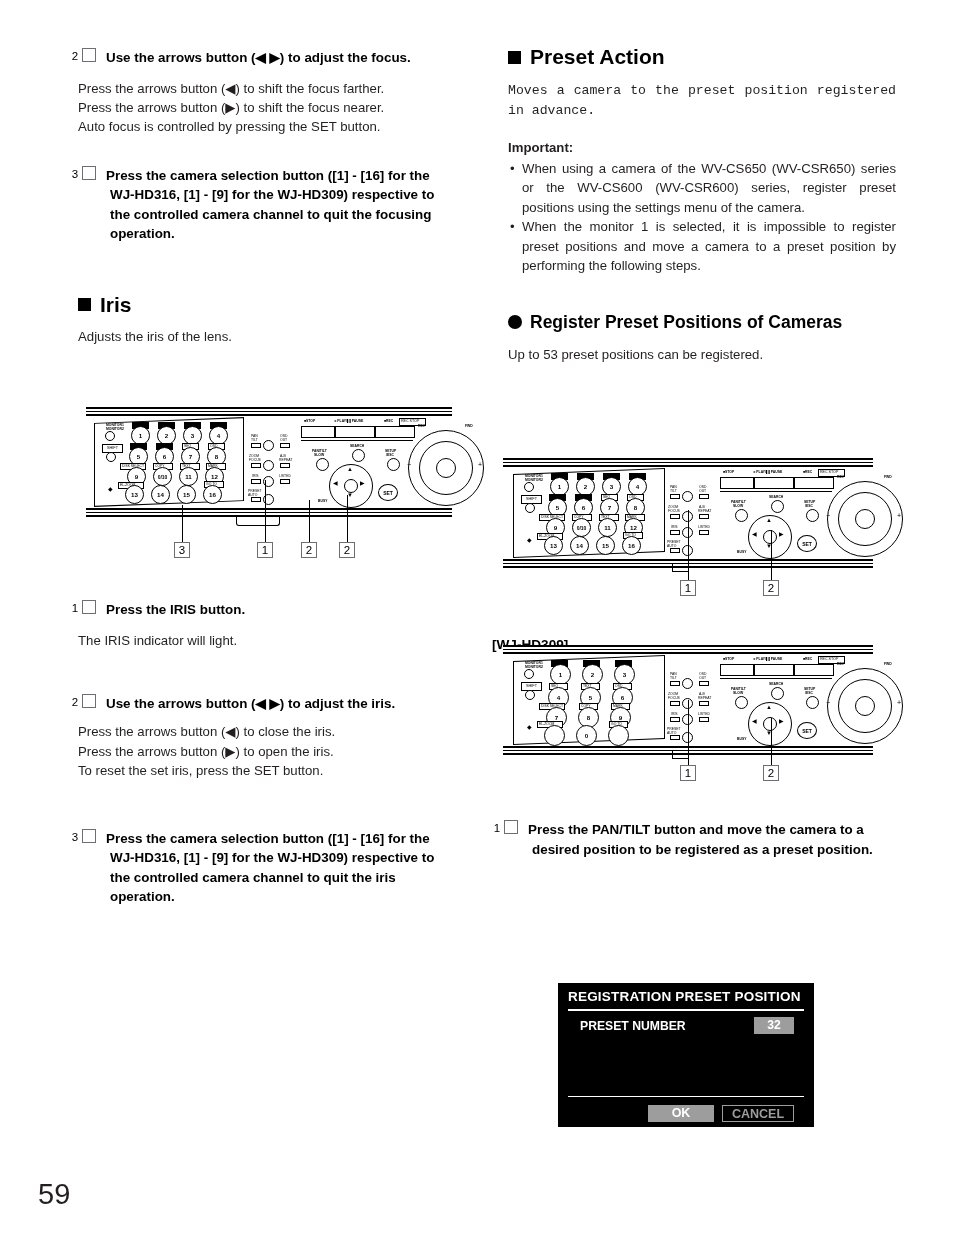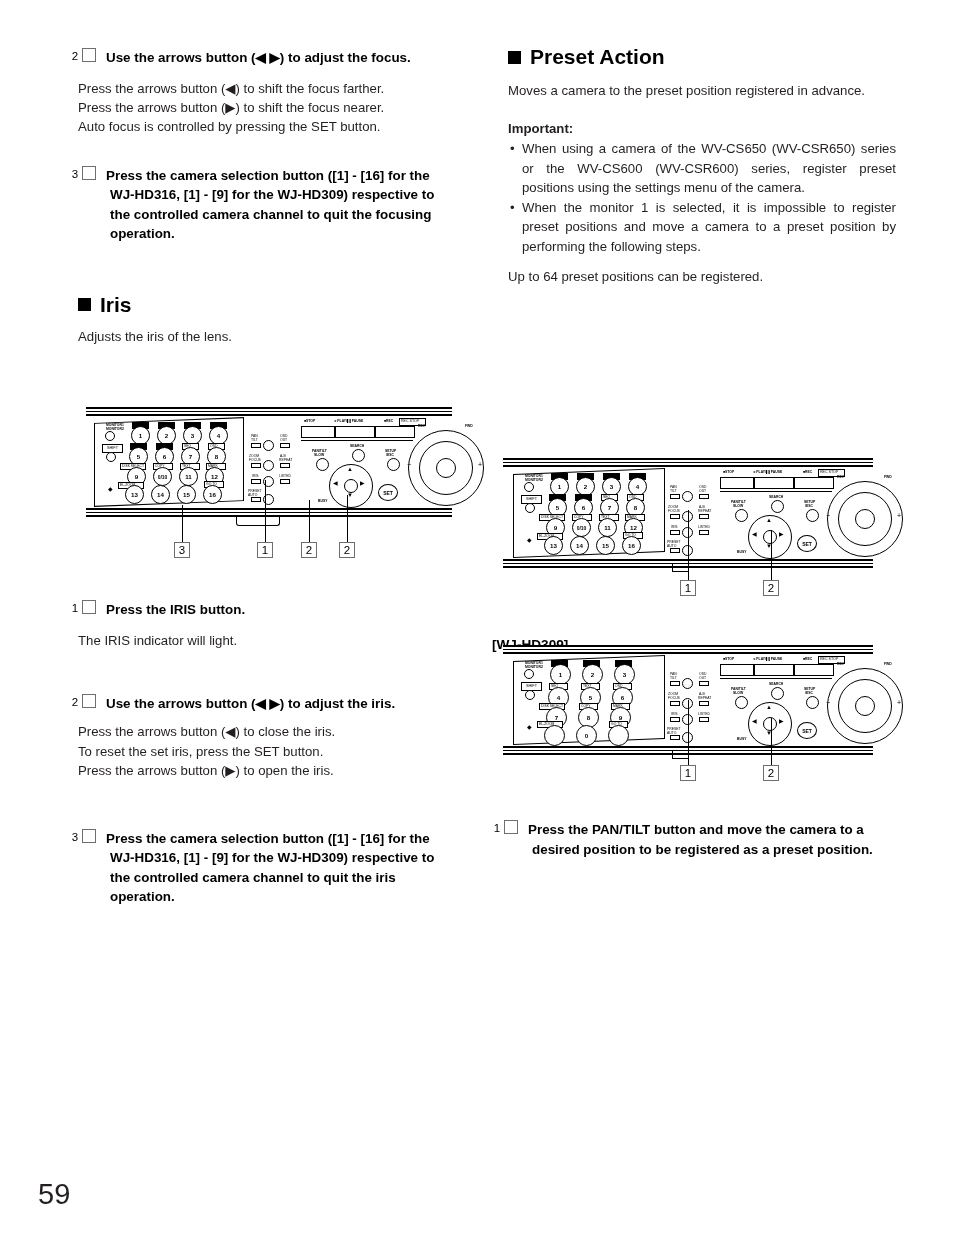--- a/index.html
+++ b/index.html
@@ -9,21 +9,21 @@
     color:#000;position:relative;overflow:hidden;
   }
   .page{position:relative;width:954px;height:1237px;}
 
   
   .col-left{position:absolute;left:78px;top:48px;width:378px;}
   .col-right{position:absolute;left:480px;top:44px;width:388px;margin-left:28px;}
 
   
   .body-txt{font-size:13.2px;line-height:19.5px;color:#231f20;}
-  .just{text-align:justify;}
+  .just{text-align:justify;font-family:Liberation Mono, monospace;}
   .bold{font-weight:bold;}
 
   
   .step{position:relative;margin:0;}
   .step-num{
     display:inline-block;width:14px;height:14px;line-height:14px;
     border:1px solid #6d6e71;font-size:11.5px;text-align:center;
     font-weight:normal;color:#000;vertical-align:2px;
     box-sizing:border-box;background:#fff;
   }
@@ -292,22 +292,22 @@
       <div class="step-head"><span class="step-num">1</span><span>Press the IRIS button.</span></div>
       <div class="step-body" style="margin-top:11px;">
         <div>The IRIS indicator will light.</div>
       </div>
     </div>
 
     <div class="step" style="margin-top:44px;">
       <div class="step-head"><span class="step-num">2</span><span>Use the arrows button (◀ ▶) to adjust the iris.</span></div>
       <div class="step-body" style="margin-top:9px;">
         <div>Press the arrows button (◀) to close the iris.</div>
+        <div>Press the arrows button (▶) to open the iris.</div>
         <div>To reset the set iris, press the SET button.</div>
-        <div>Press the arrows button (▶) to open the iris.</div>
       </div>
     </div>
 
     <div class="step" style="margin-top:48px;">
       <div class="step-head"><span class="step-num">3</span><span>Press the camera selection button ([1] - [16] for the WJ-HD316, [1] - [9] for the WJ-HD309) respective to the controlled camera channel to quit the iris operation.</span></div>
     </div>
   </div>
 
   <div class="col-right">
 
@@ -318,22 +318,26 @@
 
     <div class="body-txt just" style="margin-top:11px;">Moves a camera to the preset position registered in advance.</div>
 
     <div class="body-txt bold" style="margin-top:18px;">Important:</div>
 
     <ul class="bullets" style="margin-top:1px;">
       <li><span class="dot">•</span><span>When using a camera of the WV-CS650 (WV-CSR650) series or the WV-CS600 (WV-CSR600) series, register preset positions using the settings menu of the camera.</span></li>
       <li><span class="dot">•</span><span>When the monitor 1 is selected, it is impossible to register preset positions and move a camera to a preset position by performing the following steps.</span></li>
     </ul>
 
-
-    <div class="body-txt" style="margin-top:11px;">Up to 64 preset positions can be registered.</div>
+    <div class="h-circle" style="margin-top:35px;">
+      <span class="glyph"></span>
+      <span>Register Preset Positions of Cameras</span>
+    </div>
+
+    <div class="body-txt" style="margin-top:11px;">Up to 53 preset positions can be registered.</div>
 
   </div>
 
   <div class="panel" style="position:absolute;left:503px;top:458px;width:370px;height:115px;">
 
     <div class="hline" style="left:0;top:0;width:370px;height:2px;"></div>
     <div class="hline" style="left:0;top:4px;width:370px;height:1px;"></div>
     <div class="hline" style="left:0;top:7px;width:370px;height:2px;"></div>
     <div class="hline" style="left:0;top:101px;width:370px;height:2px;"></div>
     <div class="hline" style="left:0;top:105px;width:370px;height:1px;"></div>
@@ -632,16 +636,25 @@
     <div class="lead" style="position:absolute;left:771px;top:718px;width:1.4px;height:47px;background:#000;"></div>
     <div class="callout-box" style="left:763px;top:765px;">2</div>
   </div>
 
   <div style="position:absolute;left:500px;top:820px;width:378px;">
     <div class="step">
       <div class="step-head"><span class="step-num">1</span><span>Press the PAN/TILT button and move the camera to a desired position to be registered as a preset position.</span></div>
     </div>
   </div>
 
+  <div class="osd" style="left:558px;top:983px;width:256px;height:144px;">
+    <div class="osd-title" style="left:10px;top:6px;">REGISTRATION PRESET POSITION</div>
+    <div class="osd-rule" style="left:10px;top:26px;width:236px;"></div>
+    <div class="osd-label" style="left:22px;top:36px;">PRESET NUMBER</div>
+    <div class="osd-value" style="left:196px;top:34px;width:40px;height:17px;">32</div>
+    <div class="osd-rule" style="left:10px;top:113px;width:236px;height:1.4px;"></div>
+    <div class="osd-btn sel" style="left:90px;top:122px;width:66px;height:17px;">OK</div>
+    <div class="osd-btn unsel" style="left:164px;top:122px;width:72px;height:17px;">CANCEL</div>
+  </div>
 
   <div class="pageno">59</div>
 
 </div>
 
 </body></html>

